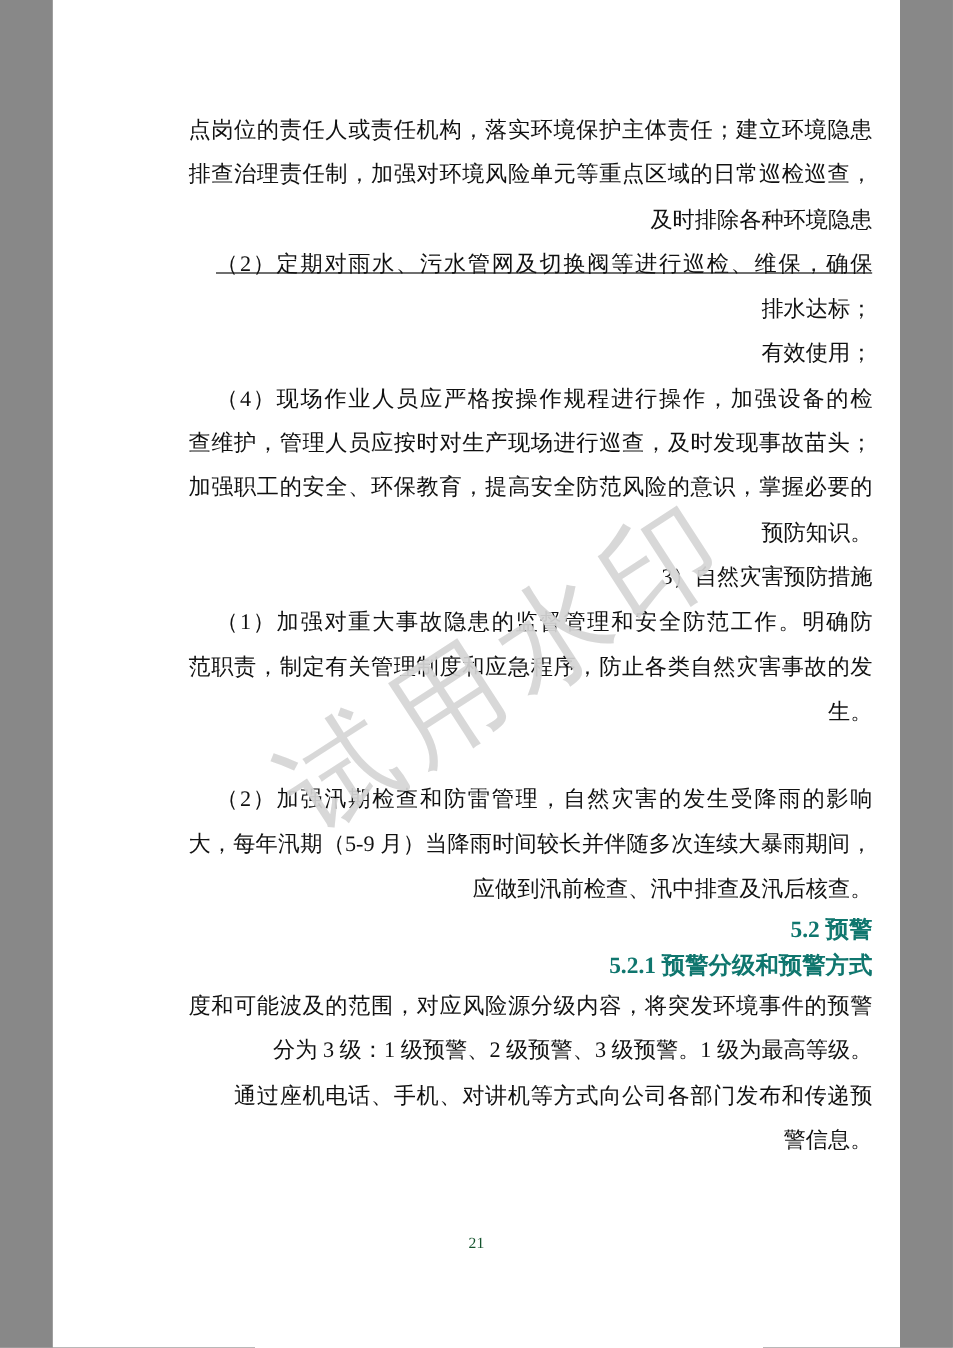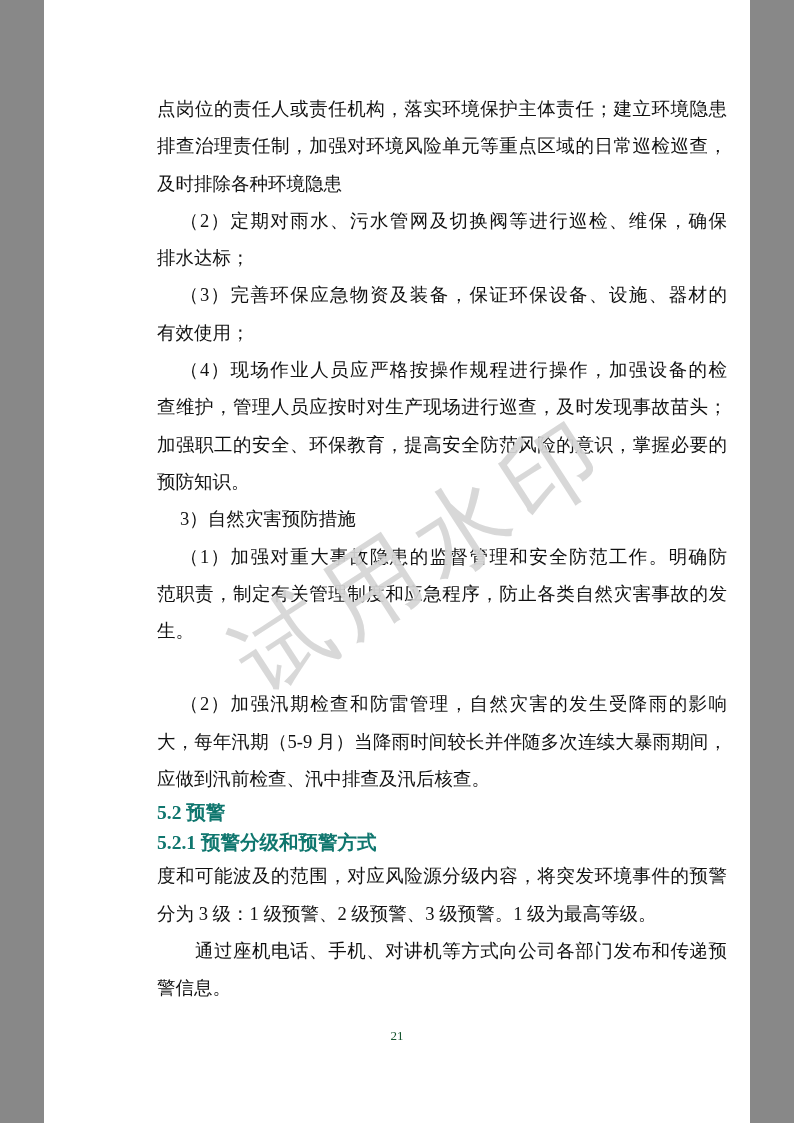--- a/index.html
+++ b/index.html
@@ -14,21 +14,21 @@
   #doc-lines{
     position:absolute;
     left:113px;top:91px;
     width:570px;
     color:#111111;
   }
   .line{
     font-size:18.5px;
     height:37.3px;
     line-height:37.3px;
-    text-align:left;
+    text-align:right;
     overflow:hidden;
     white-space:normal;
   }
   .line.fill{
     text-align:justify;
     text-align-last:justify;
   }
   .line.h1,.line.h2{
     font-weight:bold;
     font-size:19.5px;
@@ -61,23 +61,22 @@
   }
 </style>
 </head>
 <body>
 
 <div id="page">
   <div id="doc-lines">
       <div class="line body fill">点岗位的责任人或责任机构，落实环境保护主体责任；建立环境隐患</div>
       <div class="line body fill">排查治理责任制，加强对环境风险单元等重点区域的日常巡检巡查，</div>
       <div class="line body">及时排除各种环境隐患</div>
-      <div class="line body fill" style="text-indent: 23px;">（2）定期对雨水、污水管网及切换阀等进行巡检、维保，确保</div>
+      <div class="line body fill" style="text-indent: 23px; text-decoration: underline;">（2）定期对雨水、污水管网及切换阀等进行巡检、维保，确保</div>
       <div class="line body">排水达标；</div>
-      <div class="line body fill" style="text-indent: 23px;">（3）完善环保应急物资及装备，保证环保设备、设施、器材的</div>
       <div class="line body">有效使用；</div>
       <div class="line body fill" style="text-indent: 23px;">（4）现场作业人员应严格按操作规程进行操作，加强设备的检</div>
       <div class="line body fill">查维护，管理人员应按时对生产现场进行巡查，及时发现事故苗头；</div>
       <div class="line body fill">加强职工的安全、环保教育，提高安全防范风险的意识，掌握必要的</div>
       <div class="line body">预防知识。</div>
       <div class="line body" style="text-indent: 23px;">3）自然灾害预防措施</div>
       <div class="line body fill" style="text-indent: 23px;">（1）加强对重大事故隐患的监督管理和安全防范工作。明确防</div>
       <div class="line body fill">范职责，制定有关管理制度和应急程序，防止各类自然灾害事故的发</div>
       <div class="line body">生。</div>
       <div class="line body fill" style="text-indent: 23px; margin-top: 36px;">（2）加强汛期检查和防雷管理，自然灾害的发生受降雨的影响</div>

